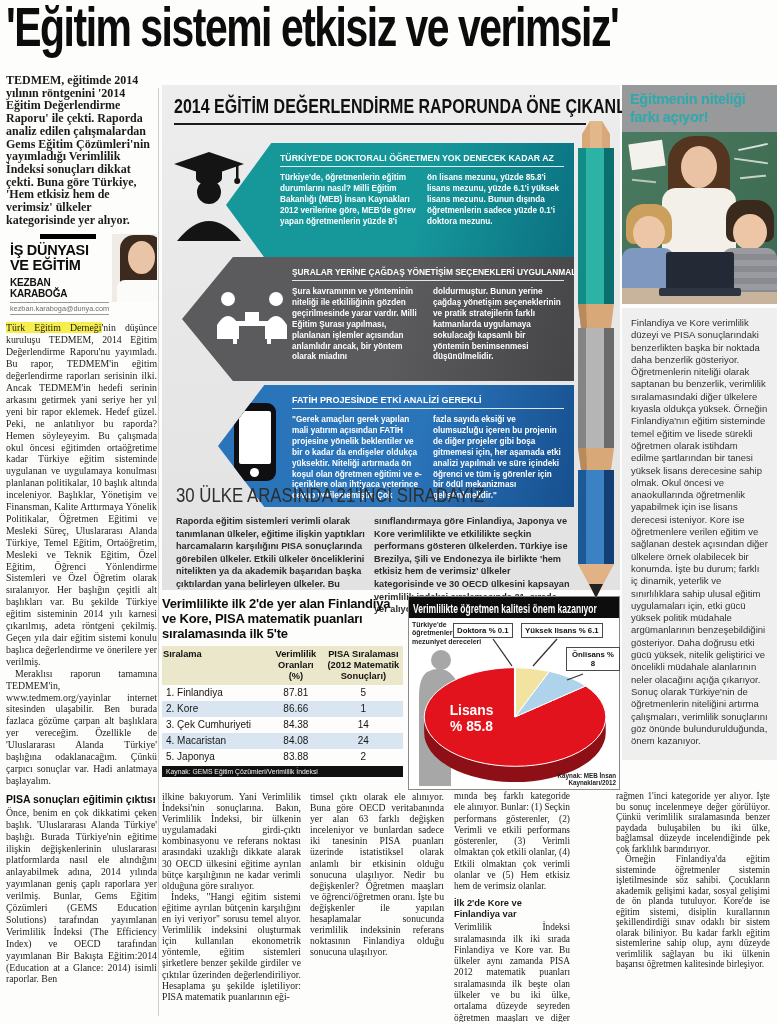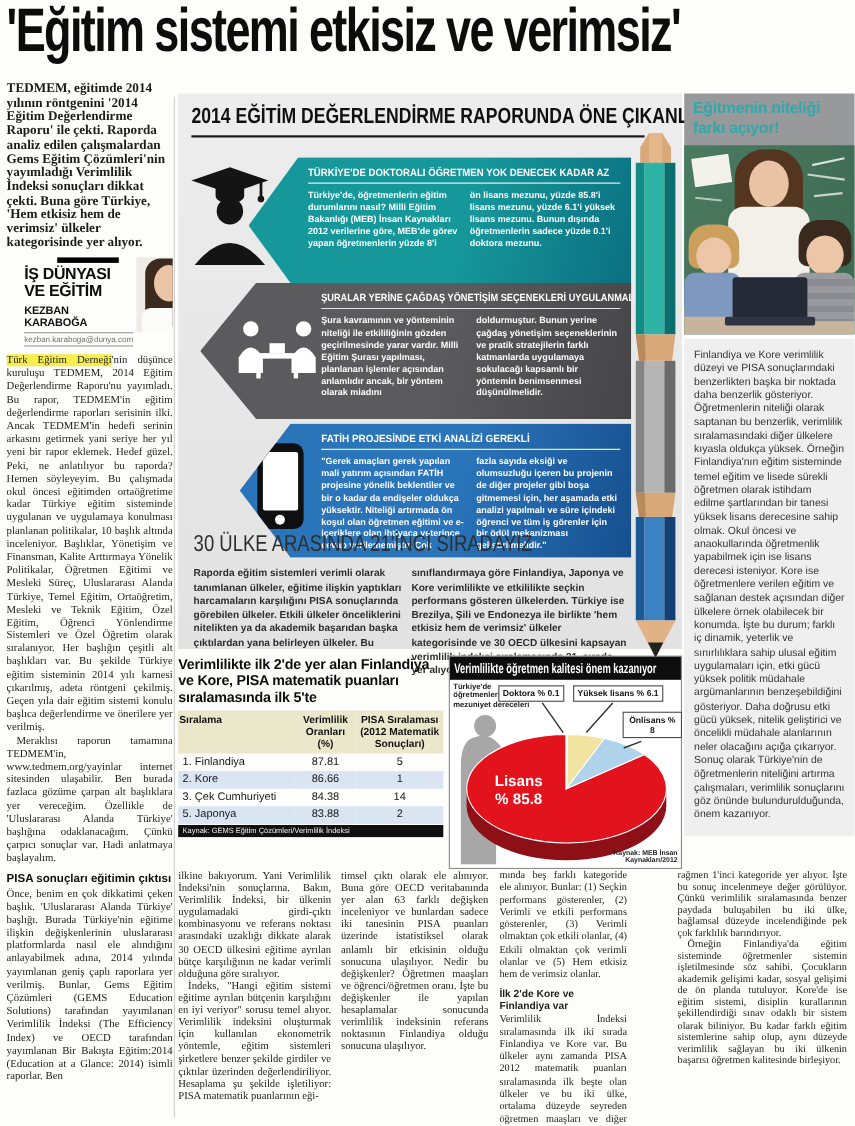--- a/index.html
+++ b/index.html
@@ -9,21 +9,21 @@
 
   
   #headline{position:absolute;left:6px;top:-6px;width:777px;height:68px;overflow:visible;}
   #headline .hs{font-weight:700;font-size:56px;letter-spacing:-2px;color:#0c0c0c;
                 display:inline-block;transform:scaleX(.73);transform-origin:0 0;white-space:nowrap;}
 
   
   #col1{position:absolute;left:6px;top:74px;width:151px;height:948px;overflow:hidden;}
   .lead{font-family:"Liberation Serif",serif;font-weight:700;font-size:12px;line-height:12.7px;
         color:#1b1b1b;margin:0 0 8px 0;}
-  .byline{display:grid;grid-template-columns:1fr 58px;column-gap:3px;margin:4px 0 7px 16px;}
+  .byline{display:grid;grid-template-columns:1fr 58px;column-gap:3px;margin:4px 0 7px 4px;}
   .by-bar{width:56px;height:5px;background:#000;margin:0 0 4px 30px;}
   .kicker{font-weight:700;font-size:14.5px;line-height:15px;letter-spacing:-.3px;color:#0d0d0d;width:90px;}
   .by-name{font-weight:700;font-size:10px;margin-top:4px;letter-spacing:-.2px;}
   .by-mail{font-size:7.3px;color:#6e6e6e;border-top:1px solid #999;border-bottom:1px solid #999;
            padding:1px 0;margin-top:3px;}
   .by-photo{width:58px;height:68px;background:#efece8;position:relative;overflow:hidden;}
   .ap-hair{position:absolute;left:8px;top:1px;width:43px;height:62px;background:#3b2a1d;border-radius:14px 14px 8px 8px;}
   .ap-face{position:absolute;left:16px;top:7px;width:27px;height:33px;background:#eac4a6;border-radius:50%;}
   .ap-top{position:absolute;left:5px;top:46px;width:48px;height:22px;background:#fbfbfa;border-radius:8px 8px 0 0;}
   .body{font-family:"Liberation Serif",serif;font-size:9.8px;line-height:11.9px;text-align:justify;
@@ -255,20 +255,25 @@
             <td>2. Kore</td>
             <td>86.66</td>
             <td>1</td>
           </tr>
           <tr>
             <td>3. Çek Cumhuriyeti</td>
             <td>84.38</td>
             <td>14</td>
           </tr>
           <tr>
+            <td>4. Macaristan</td>
+            <td>84.08</td>
+            <td>24</td>
+          </tr>
+          <tr>
             <td>5. Japonya</td>
             <td>83.88</td>
             <td>2</td>
           </tr>
         </tbody>
     </table>
     <div class="t-src">Kaynak: GEMS Eğitim Çözümleri/Verimlilik İndeksi</div>
   </div>
 
   <div id="piebox">

